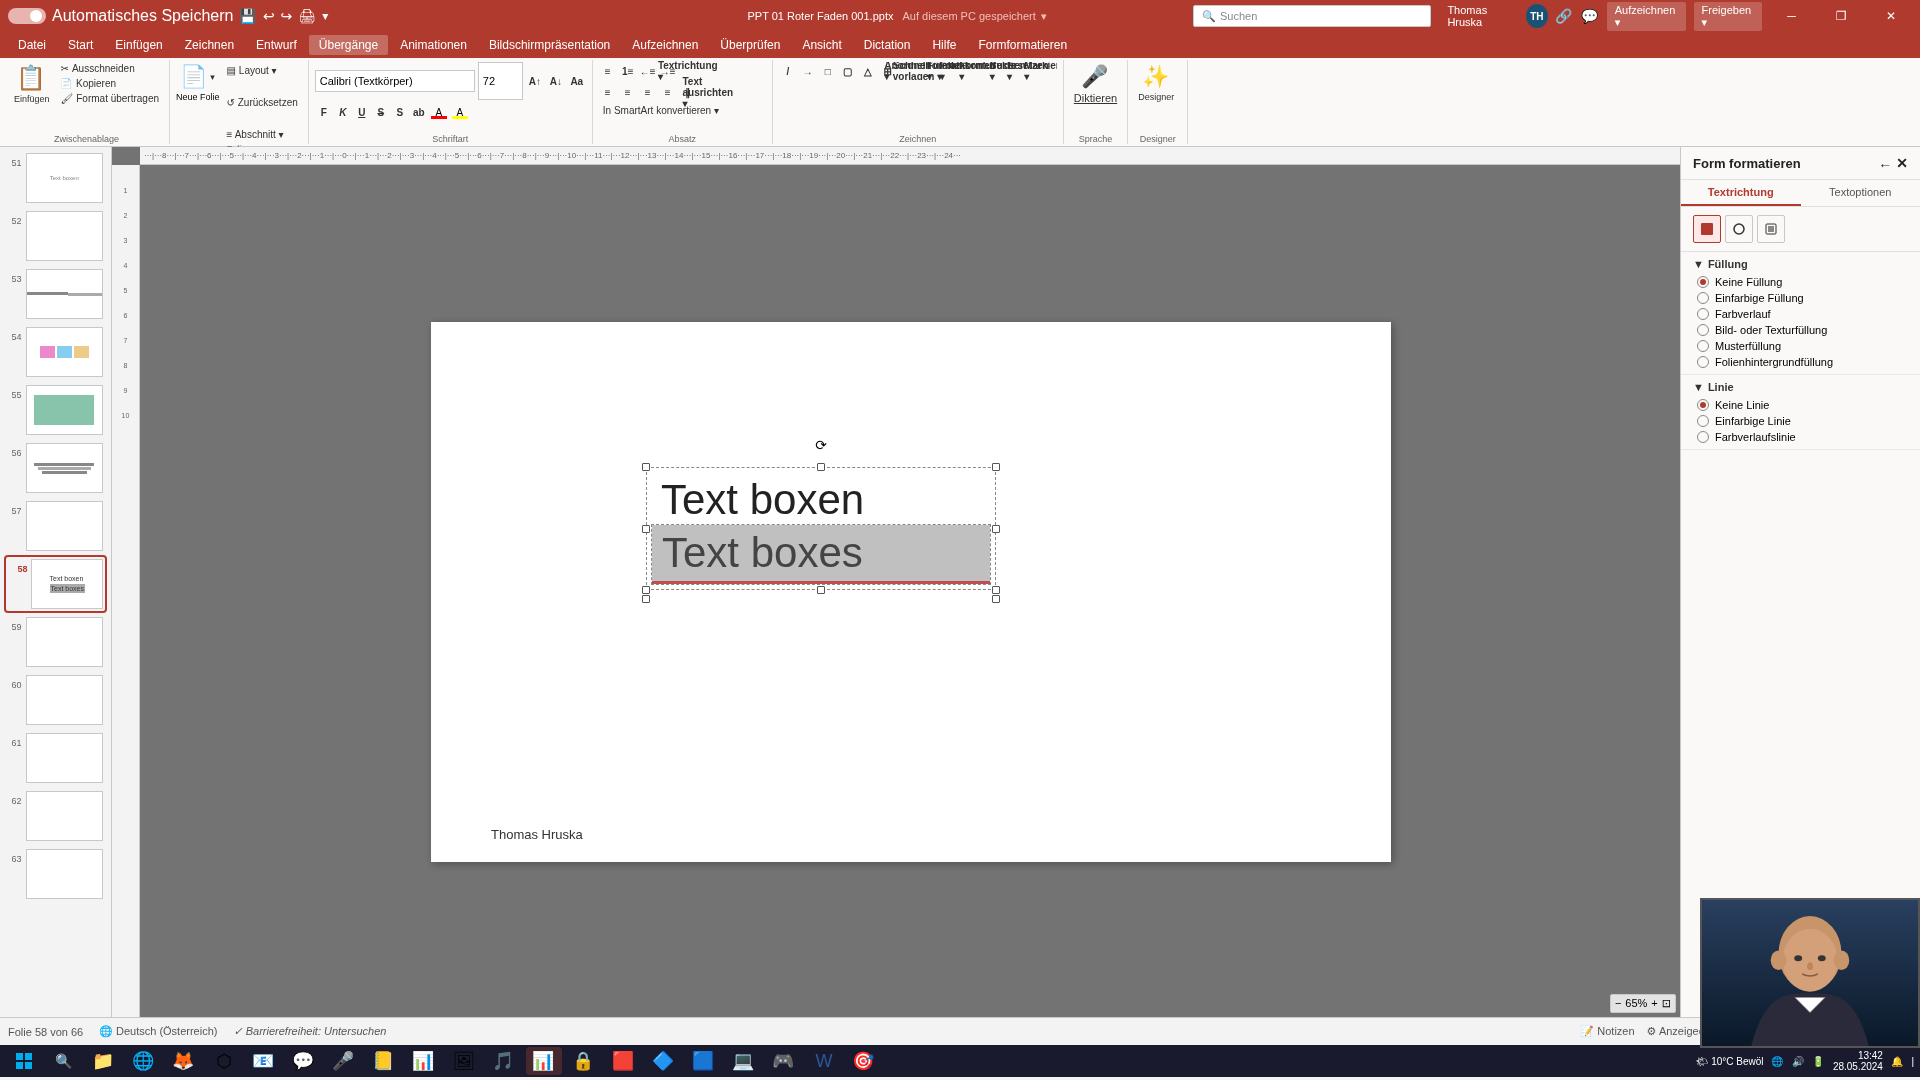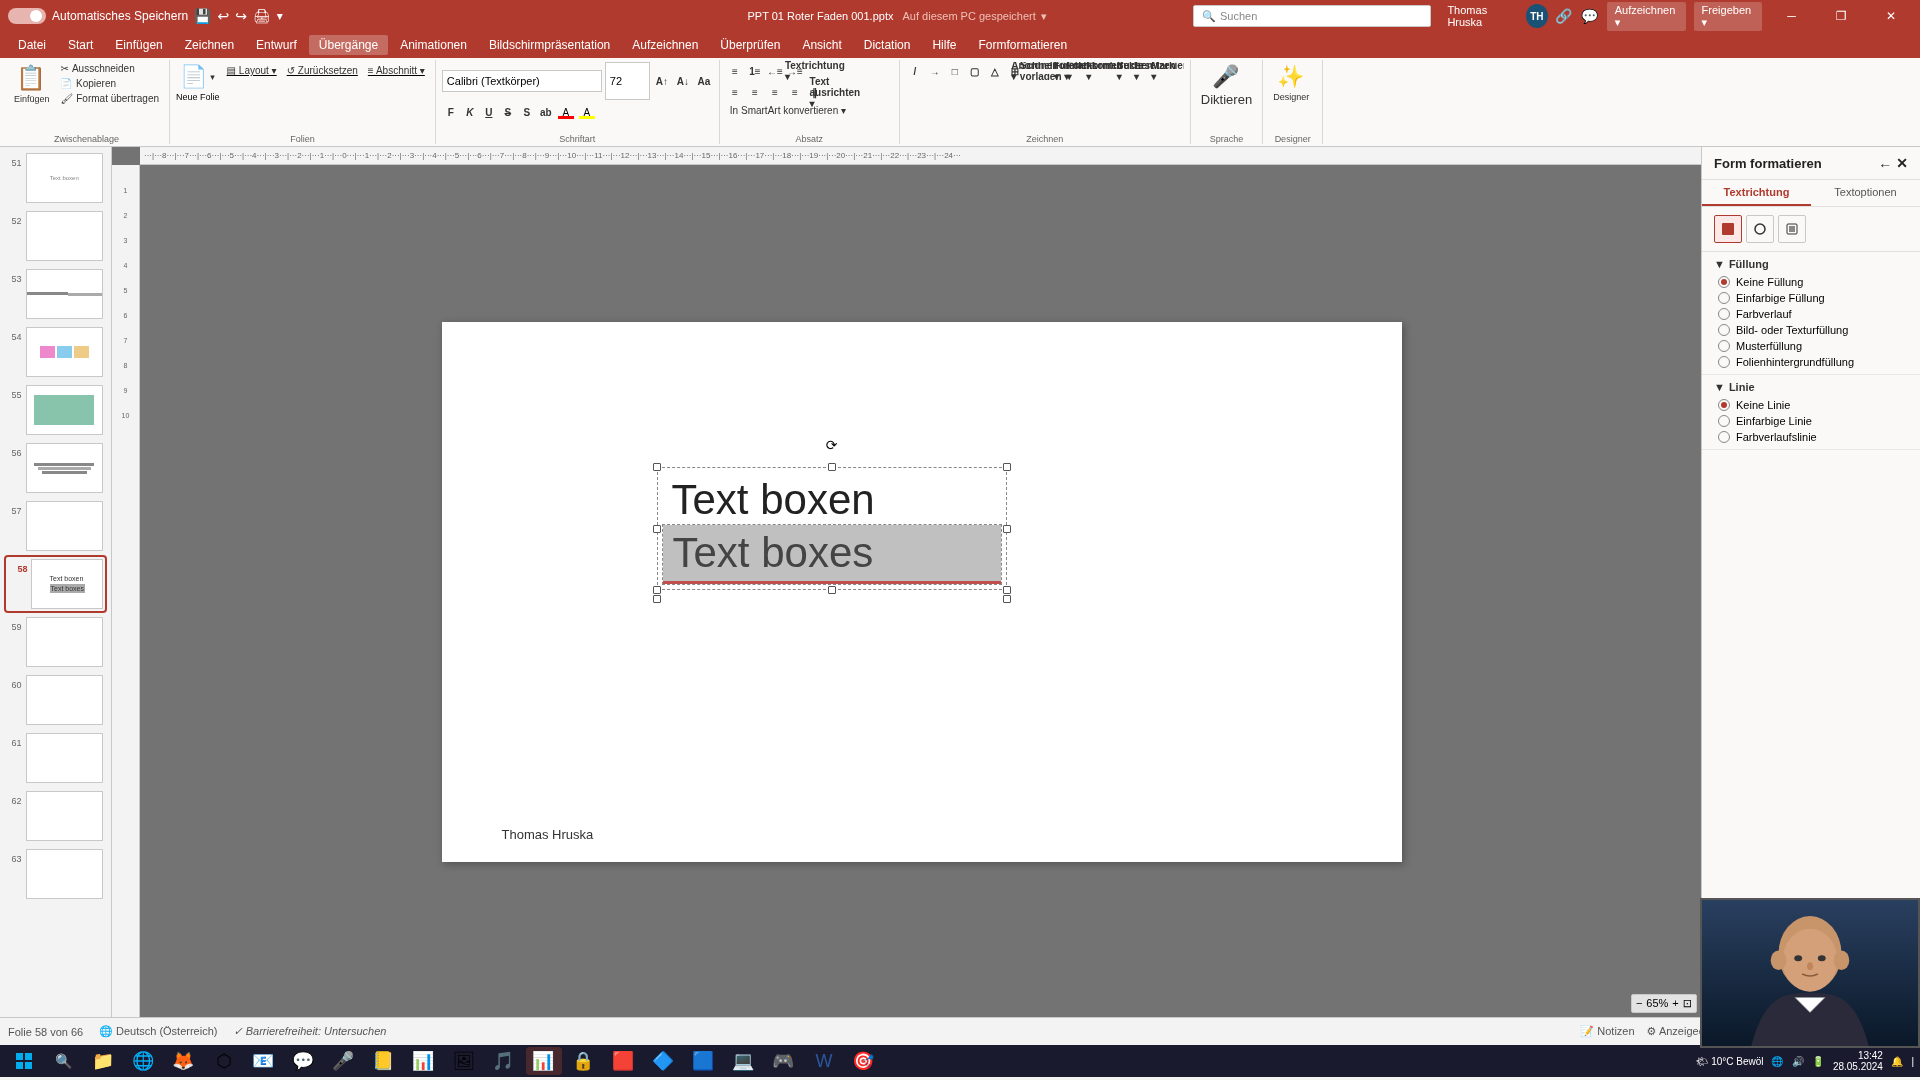--- a/index.html
+++ b/index.html
@@ -276,21 +276,21 @@
       position: absolute;
       width: 8px;
       height: 8px;
       background: white;
       border: 1px solid #555;
       border-radius: 1px;
     }
 
     
     #right-panel {
-      width: 219px;
+      width: 240px;
       background: #faf9f8;
       border-left: 1px solid #c8c8c8;
       padding: 0;
       overflow-y: auto;
     }
     #right-panel-header {
       padding: 8px 12px;
       font-size: 14px;
       font-weight: 600;
       color: #222;
@@ -485,21 +485,21 @@
   </style>
 </head>
 <body>
 
 <div id="titlebar">
   <div class="title-left">
 
     <div class="toggle-pill">
       <div class="dot"></div>
     </div>
-    <span style="font-size:12px;">Automatisches Speichern</span>
+    <span style="font-size:16px;">Automatisches Speichern</span>
     <span style="font-size:14px;cursor:pointer;">💾</span>
     <span style="font-size:14px;cursor:pointer;">↩</span>
     <span style="font-size:14px;cursor:pointer;">↪</span>
     <span style="font-size:14px;cursor:pointer;">🖨</span>
     <span style="font-size:12px;cursor:pointer;">▾</span>
   </div>
   <div class="title-center">
     <span>PPT 01 Roter Faden 001.pptx</span>
     <span style="color:#f0c0b8; margin-left:6px;">Auf diesem PC gespeichert</span>
     <span style="color:#f0c0b8; margin-left:2px;">▾</span>
@@ -560,21 +560,21 @@
 
     <div class="ribbon-group">
       <div class="ribbon-group-inner">
         <div style="display:flex;flex-direction:column;align-items:center;">
           <div class="ribbon-btn" style="flex-direction:row;gap:2px;">
             <span style="font-size:22px;">📄</span>
             <span style="font-size:9px;">▾</span>
           </div>
           <div style="font-size:9px;">Neue Folie</div>
         </div>
-        <div style="display:flex;flex-direction:row;gap:2px;margin-top:2px;text-decoration:underline;">
+        <div style="display:flex;flex-direction:column;gap:19px;margin-top:2px;">
           <div class="ribbon-btn-sm">▤ Layout ▾</div>
           <div class="ribbon-btn-sm">↺ Zurücksetzen</div>
           <div class="ribbon-btn-sm">≡ Abschnitt ▾</div>
         </div>
       </div>
       <div class="ribbon-group-label">Folien</div>
     </div>
 
     <div class="ribbon-group" style="min-width:200px;">
       <div style="display:flex;flex-direction:column;gap:3px;width:100%;">
@@ -646,21 +646,21 @@
         <div class="fmt-btn">Ersetzen ▾</div>
         <div class="fmt-btn">Markieren ▾</div>
       </div>
       <div class="ribbon-group-label">Zeichnen</div>
     </div>
 
     <div class="ribbon-group">
       <div class="ribbon-group-inner">
         <div class="ribbon-btn">
           <span style="font-size:22px;">🎤</span>
-          <span style="font-size:13px;">Diktieren</span>
+          <span style="font-size:11px;text-decoration:underline;">Diktieren</span>
         </div>
       </div>
       <div class="ribbon-group-label">Sprache</div>
     </div>
 
     <div class="ribbon-group">
       <div class="ribbon-group-inner">
         <div class="ribbon-btn">
           <span style="font-size:22px;">✨</span>
           <span style="font-size:9px;">Designer</span>

